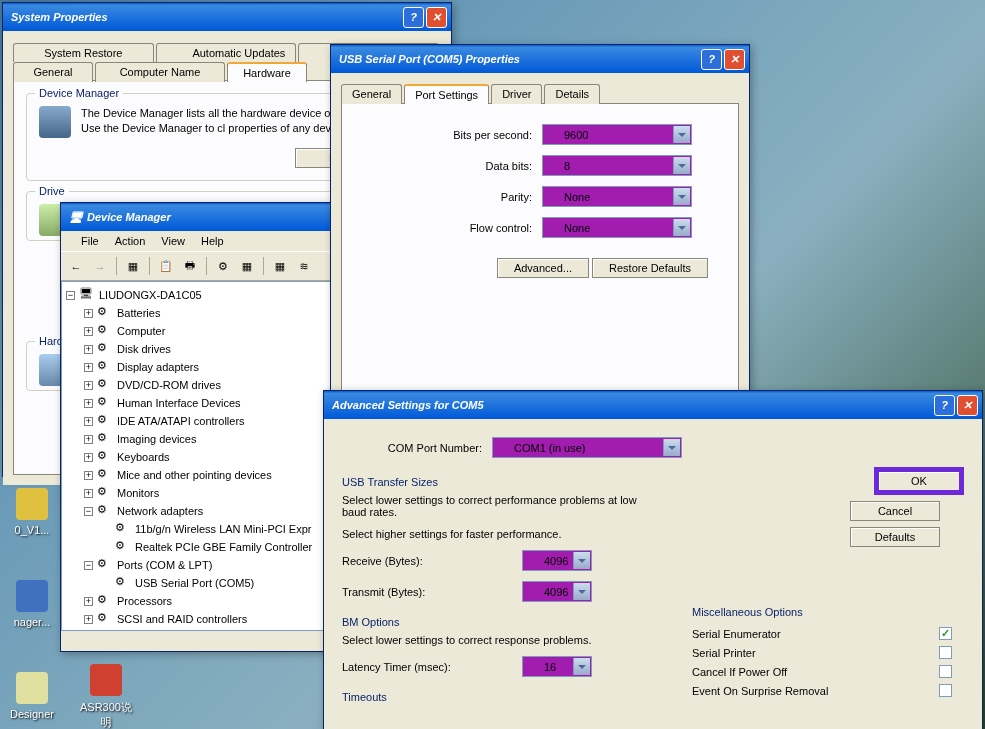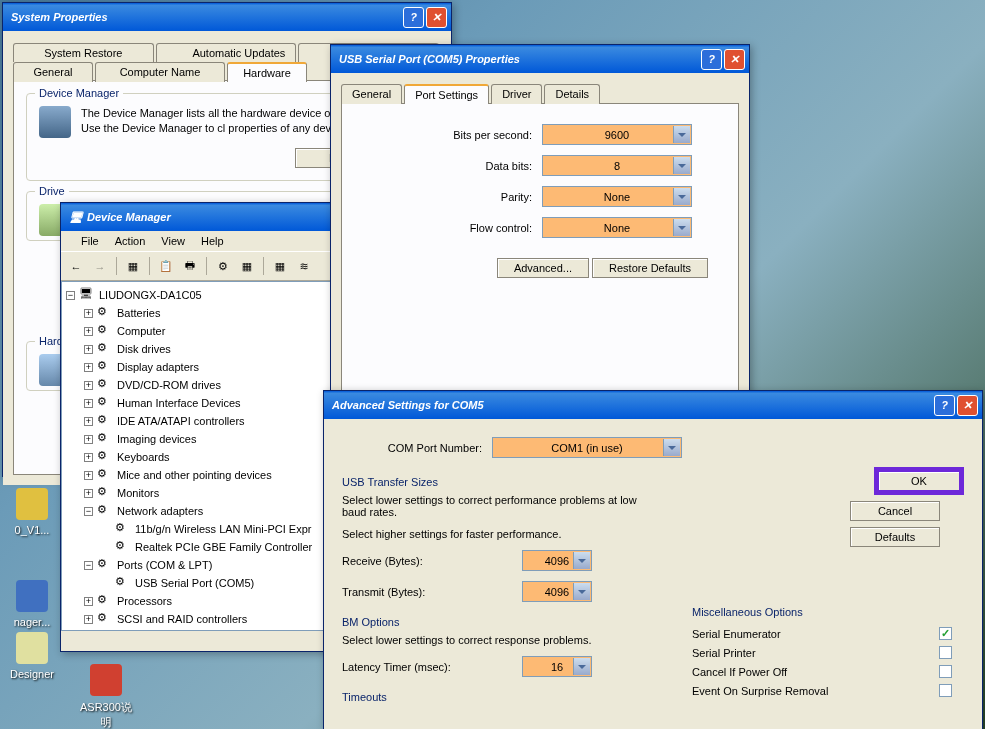--- a/index.html
+++ b/index.html
@@ -15,21 +15,21 @@
 .tabstrip { display: flex; position: relative; top: 2px; }
 .tab { padding: 3px 10px; background: #ece9d8; border: 1px solid #8a867a; border-bottom: none; margin-right: 2px; cursor: pointer; border-radius: 3px 3px 0 0; position: relative; }
 .tab.active { background: #fcfcfe; border-top: 2px solid #f0a838; z-index: 2; }
 .tabstrip2 { display: flex; position: relative; top: 1px; }
 .tabpanel { border: 1px solid #8a867a; background: #fcfcfe; padding: 12px; }
 .tabpanel2 { border: 1px solid #8a867a; background: #fcfcfe; padding: 20px 30px; }
 .groupbox { border: 1px solid #d0d0bf; border-radius: 4px; padding: 12px; margin-bottom: 10px; position: relative; }
 .groupbox-title { position: absolute; top: -7px; left: 8px; background: #fcfcfe; padding: 0 4px; color: #0a246a; }
 .btn { background: #ece9d8; border: 1px solid #8a867a; padding: 3px 16px; cursor: pointer; box-shadow: inset 1px 1px 0 #fff; }
 .btn.default { border: 5px solid #6d28d9; margin-left: 24px; }
-.select { background: #fdba74; border: 1px solid #7f9db9; height: 21px; display: flex; align-items: center; padding: 0 21px; position: relative; cursor: pointer; justify-content: center; }
+.select { background: #a21caf; border: 1px solid #7f9db9; height: 21px; display: flex; align-items: center; padding: 0 21px; position: relative; cursor: pointer; }
 .select-arrow { position: absolute; right: 1px; top: 1px; bottom: 1px; width: 17px; background: linear-gradient(to bottom, #cde 0%, #9ac 100%); border-left: 1px solid #7f9db9; display: flex; align-items: center; justify-content: center; }
 .select-arrow::after { content: ""; border: 4px solid transparent; border-top-color: #4a6a9a; margin-top: 4px; }
 .formrow { display: flex; align-items: center; margin-bottom: 10px; }
 .formrow label { text-align: right; margin-right: 10px; }
 .menubar { display: flex; padding: 2px 12px; background: #ece9d8; }
 .menuitem { padding: 2px 8px; cursor: pointer; }
 .toolbar { display: flex; padding: 3px 4px; gap: 2px; border-top: 1px solid #fff; border-bottom: 1px solid #aca899; background: #ece9d8; }
 .toolbtn { width: 22px; height: 22px; display: flex; align-items: center; justify-content: center; cursor: pointer; }
 .toolsep { width: 1px; background: #aca899; margin: 2px 3px; }
 .tree { background: #fff; border: 1px solid #7f9db9; padding: 4px; overflow: auto; height: 350px; }
@@ -44,21 +44,21 @@
 .gbsec-title { color: #0a246a; margin-bottom: 6px; }
 .adv-right { position: absolute; right: 18px; top: 48px; display: flex; flex-direction: column; gap: 6px; }
 .adv-right .btn { width: 90px; text-align: center; }
 .miscrow { display: flex; justify-content: space-between; align-items: center; padding: 3px 0; }
 </style>
 </head>
 <body>
 
 <div class="desktop-icon" style="top:488px;left:2px;"><div class="ic" style="background:#e0c040;"></div><span>0_V1...</span></div>
 <div class="desktop-icon" style="top:580px;left:2px;"><div class="ic" style="background:#4070c0;"></div><span>nager...</span></div>
-<div class="desktop-icon" style="top:632px;left:2px;"><div class="ic" style="background:#e0e0a0;"></div><span>Designer</span></div>
+<div class="desktop-icon" style="top:672px;left:2px;"><div class="ic" style="background:#e0e0a0;"></div><span>Designer</span></div>
 <div class="desktop-icon" style="top:664px;left:76px;"><div class="ic"></div><span style="white-space:pre-line;">ASR300说明
 书(有流量)</span></div>
 
 <div class="window" style="left:2px;top:2px;width:450px;height:475px;">
   <div class="titlebar">
     <span class="titlebar-text">System Properties</span>
     <div class="titlebar-btns">
       <div class="tbtn help">?</div>
       <div class="tbtn close">✕</div>
     </div>

